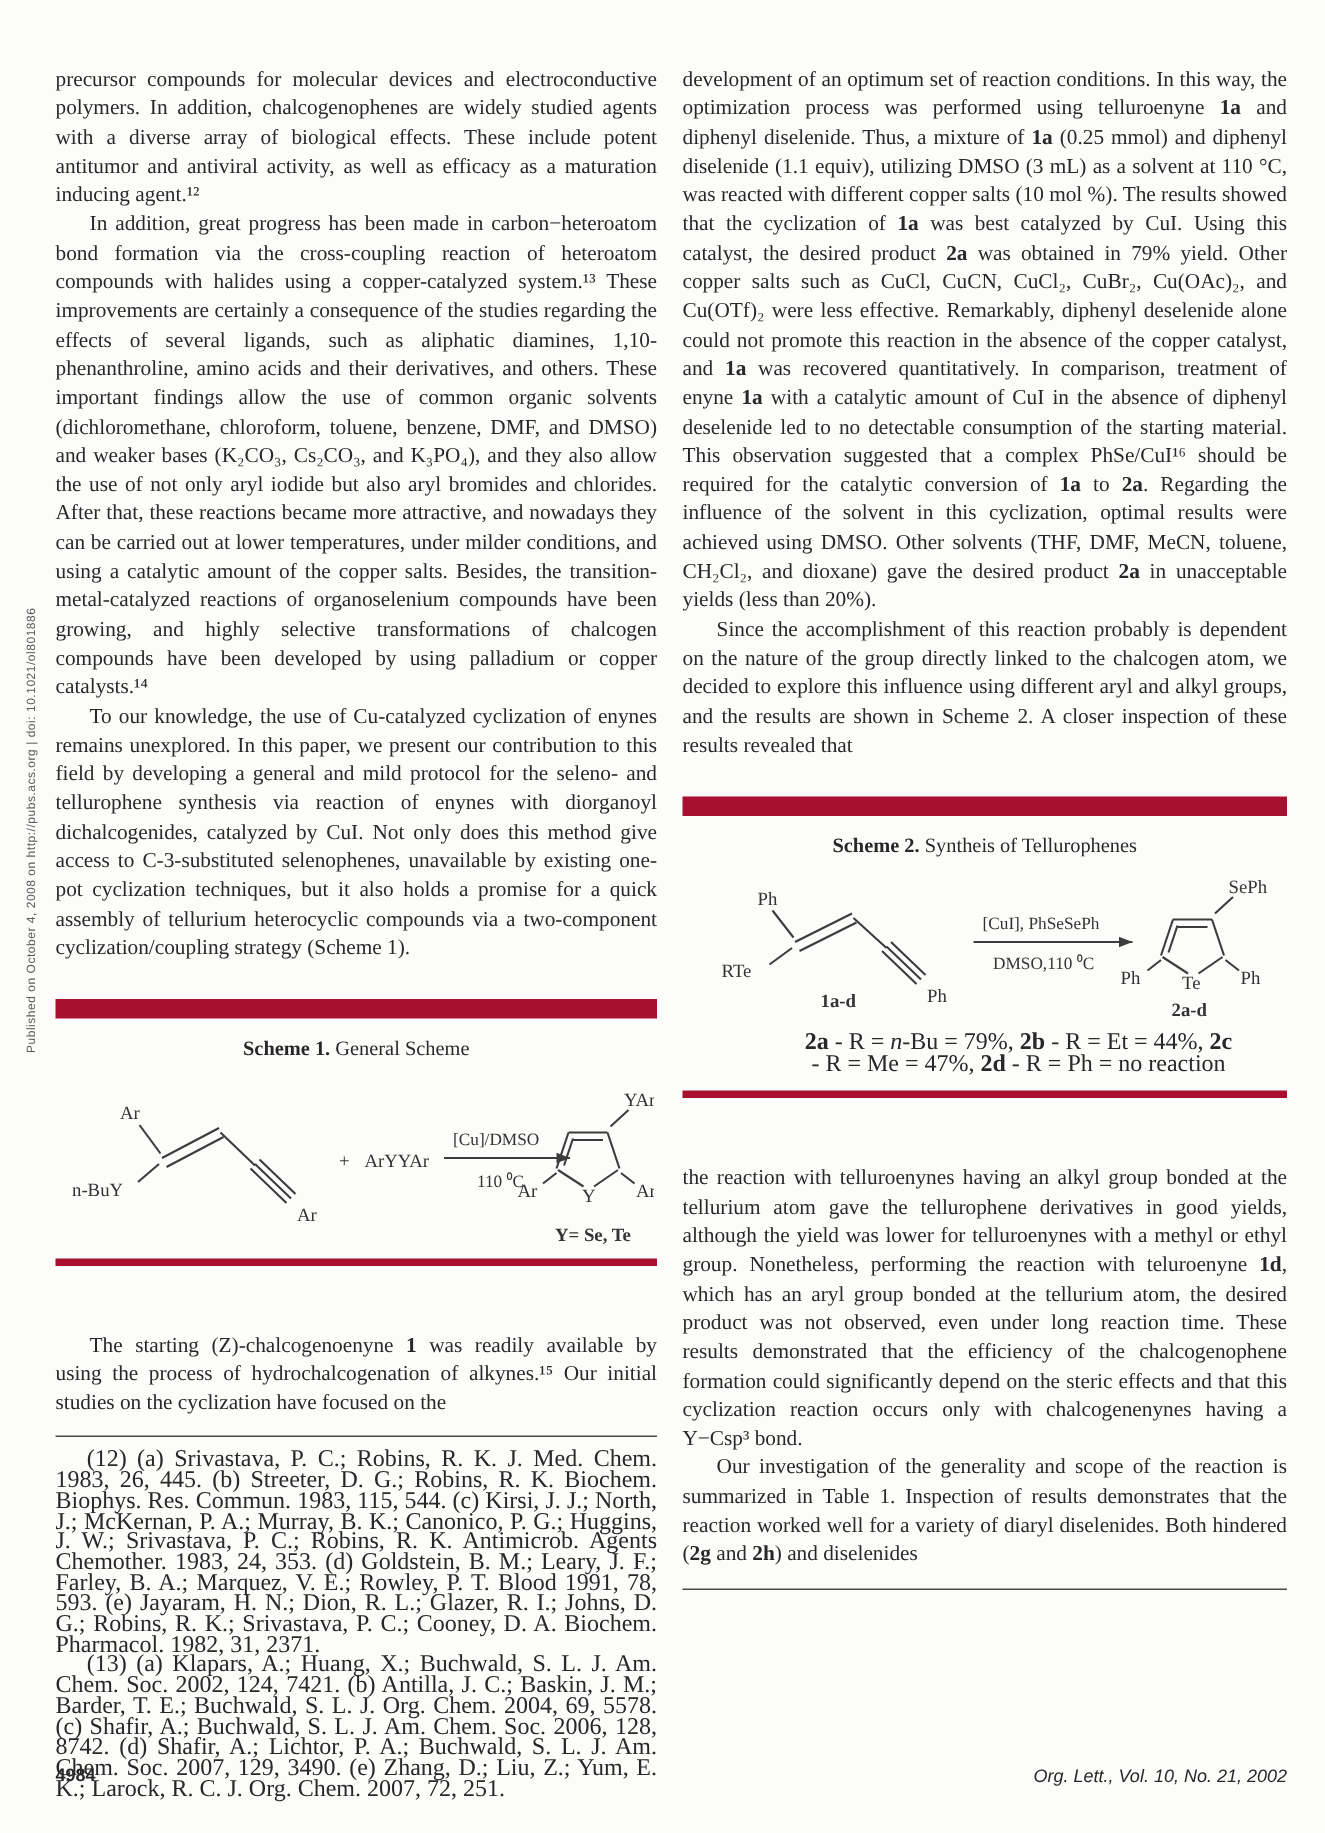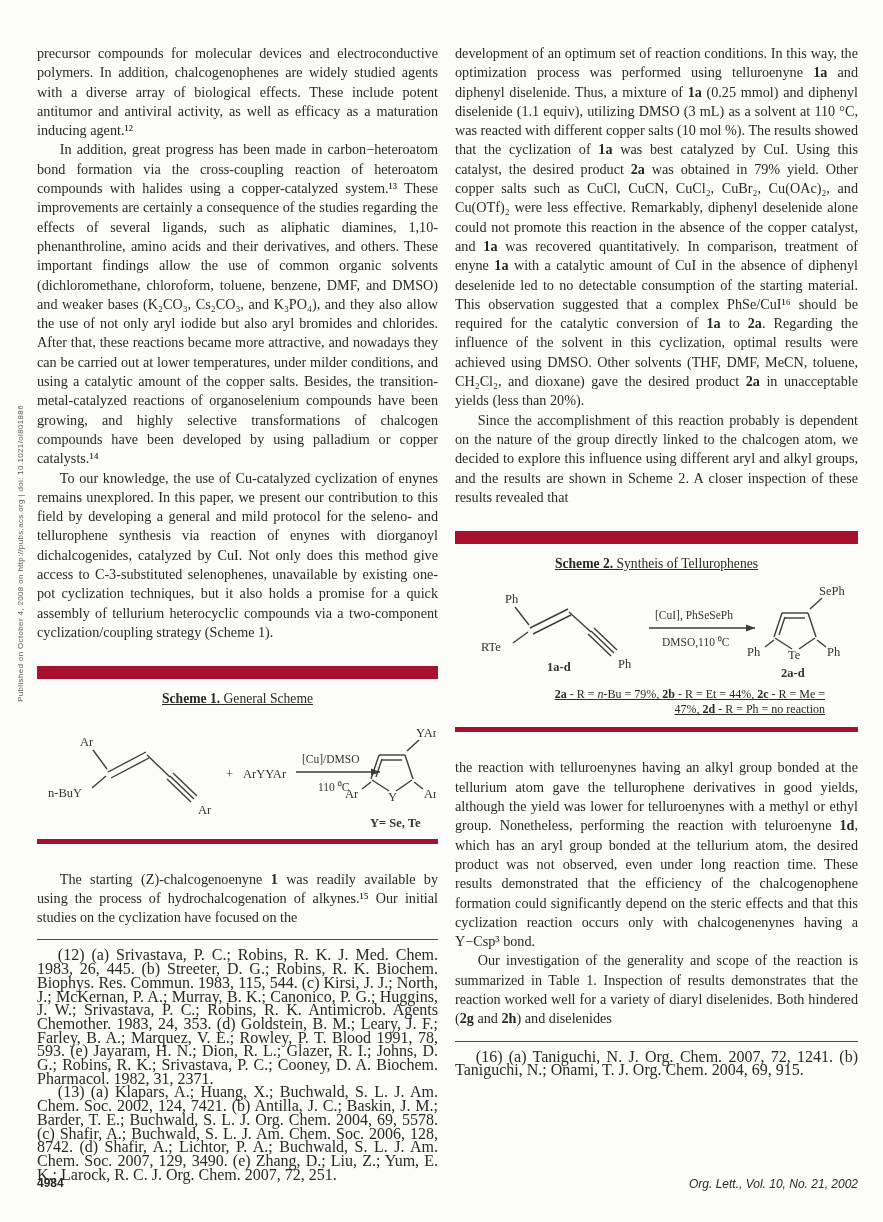--- a/index.html
+++ b/index.html
@@ -19,34 +19,34 @@
     font-size:8px; letter-spacing:.35px; color:#5a5a5a;
     white-space:nowrap; width:380px;
   }
 
   .col { position:absolute; top:44px; text-align:justify; font-size:14.2px; line-height:19.3px; }
   .col-left  { left:37px;  width:401px; }
   .col-right { left:455px; width:403px; }
   .col p { margin:0; }
   p.indent { text-indent:1.6em; }
 
-  .scheme { margin:24px 0 26px 0;text-decoration:underline; }
+  .scheme { margin:24px 0 44px 0; }
   .bar { width:100%; }
   .bar.thick { height:13px; }
   .bar.thin  { height:5px; }
   .scheme-caption { text-align:center; font-size:13.6px; margin:10px 0 6px 0; text-indent:0; }
   .scheme-caption .b { font-weight:bold; }
   .scheme svg { display:block; margin:2px auto 0 auto; }
   .scheme svg line, .scheme svg polyline { stroke:#3c3c3c; stroke-width:1.4; fill:none; }
   .scheme svg text { font-family:"Liberation Serif", serif; font-size:12.5px; fill:#333; }
   .scheme svg text.small { font-size:11.5px; }
   .scheme svg text.bold { font-weight:bold; }
   .scheme svg polygon { fill:#3c3c3c; }
   .scheme-subcaption {
-    font-size:12px; line-height:15px; text-align:right;
+    font-size:16px; line-height:15px; text-align:center;
     margin:4px 0 10px 78px; width:292px;
   }
 
   .fnrule { border:0; border-top:1px solid #4a4a4a; margin:12px 0 8px 0; }
   .footnotes { font-size:16px; line-height:13.7px; }
   .footnotes p { text-indent:1.3em; margin:0; }
 
   .footer { position:absolute; top:1176px; left:37px; width:821px; font-family:"Liberation Sans", sans-serif; }
   .page-num { position:absolute; left:0; top:0; font-weight:bold; font-size:12px; }
   .journal-ref { position:absolute; right:0; top:1px; font-style:italic; font-size:12px; }
@@ -164,20 +164,19 @@
     </svg>
     <div class="scheme-subcaption"><span class="b">2a</span><span> - R = </span><span class="i">n</span><span>-Bu = 79%, </span><span class="b">2b</span><span> - R = Et = 44%, </span><span class="b">2c</span><span> - R = Me = 47%, </span><span class="b">2d</span><span> - R = Ph = no reaction</span></div>
     <div class="bar thin" style="background: rgb(168, 16, 47);"></div>
   </div>
 
   <p><span>the reaction with telluroenynes having an alkyl group bonded at the tellurium atom gave the tellurophene derivatives in good yields, although the yield was lower for telluroenynes with a methyl or ethyl group. Nonetheless, performing the reaction with teluroenyne </span><span class="b">1d</span><span>, which has an aryl group bonded at the tellurium atom, the desired product was not observed, even under long reaction time. These results demonstrated that the efficiency of the chalcogenophene formation could significantly depend on the steric effects and that this cyclization reaction occurs only with chalcogenenynes having a Y−Csp³ bond.</span></p>
   <p class="indent"><span>Our investigation of the generality and scope of the reaction is summarized in Table 1. Inspection of results demonstrates that the reaction worked well for a variety of diaryl diselenides. Both hindered (</span><span class="b">2g</span><span> and </span><span class="b">2h</span><span>) and diselenides</span></p>
 
   <hr class="fnrule">
   <div class="footnotes">
-    <p>(16) (a) Taniguchi, N. J. Org. Chem. 2007, 72, 1241. (b) Taniguchi, N.; Onami, T. J. Org. Chem. 2004, 69, 915.</p>
   </div>
 </div>
 
 <div class="footer">
   <span class="page-num">4984</span>
   <span class="journal-ref">Org. Lett., Vol. 10, No. 21, 2002</span>
 </div>
 
 </body></html>

